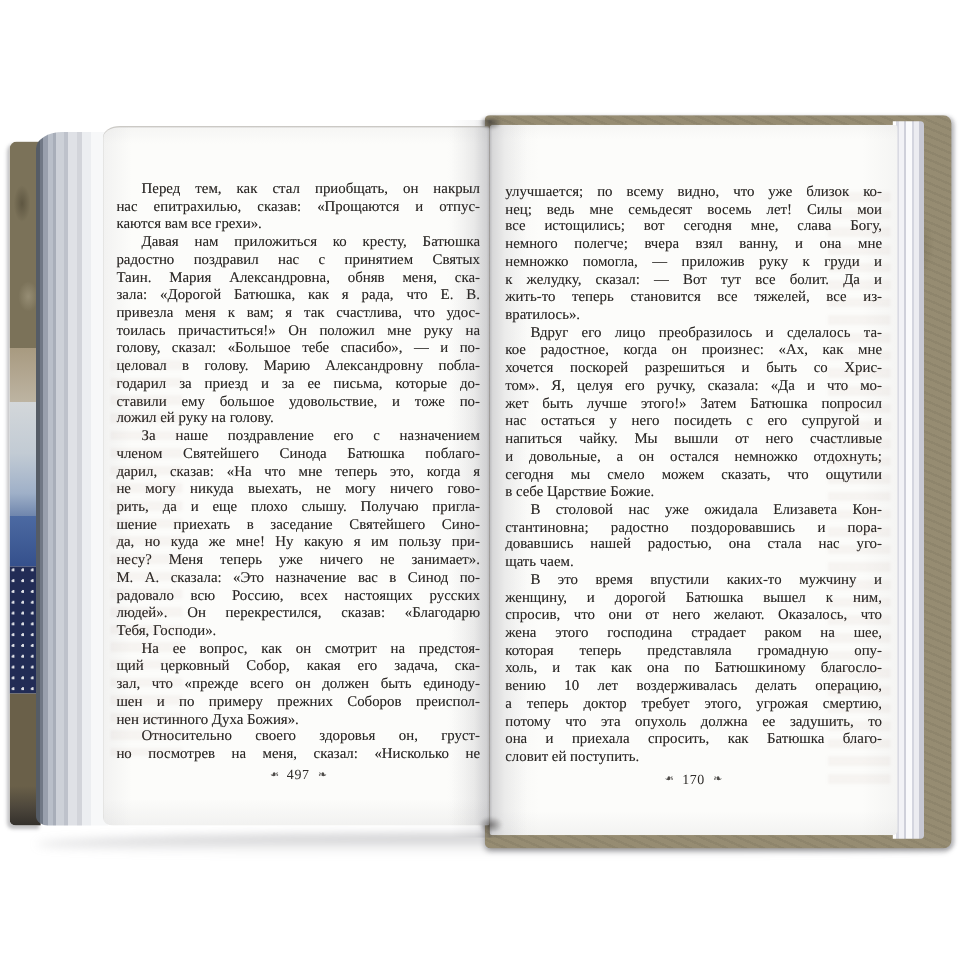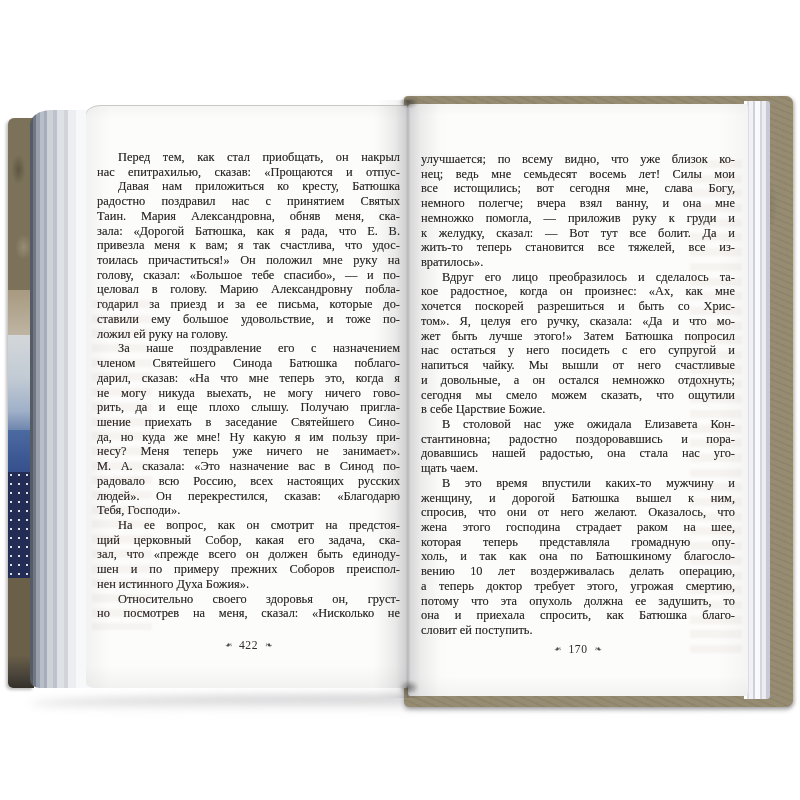--- a/index.html
+++ b/index.html
@@ -121,20 +121,21 @@
     <div class="seg seg-board-bottom"></div>
   </div>
 
   <div class="edges-left"></div>
   <div class="edges-right"></div>
 
   <div class="page page-left">
     <div class="text-block" id="text-left">
         <div class="line indent">Перед тем, как стал приобщать, он накрыл</div>
         <div class="line">нас епитрахилью, сказав: «Прощаются и отпус-</div>
+        <div class="line end">каются вам все грехи».</div>
         <div class="line indent">Давая нам приложиться ко кресту, Батюшка</div>
         <div class="line">радостно поздравил нас с принятием Святых</div>
         <div class="line">Таин. Мария Александровна, обняв меня, ска-</div>
         <div class="line">зала: «Дорогой Батюшка, как я рада, что Е. В.</div>
         <div class="line">привезла меня к вам; я так счастлива, что удос-</div>
         <div class="line">тоилась причаститься!» Он положил мне руку на</div>
         <div class="line">голову, сказал: «Большое тебе спасибо», — и по-</div>
         <div class="line">целовал в голову. Марию Александровну побла-</div>
         <div class="line">годарил за приезд и за ее письма, которые до-</div>
         <div class="line">ставили ему большое удовольствие, и тоже по-</div>
@@ -153,21 +154,21 @@
         <div class="line end">Тебя, Господи».</div>
         <div class="line indent">На ее вопрос, как он смотрит на предстоя-</div>
         <div class="line">щий церковный Собор, какая его задача, ска-</div>
         <div class="line">зал, что «прежде всего он должен быть единоду-</div>
         <div class="line">шен и по примеру прежних Соборов преиспол-</div>
         <div class="line end">нен истинного Духа Божия».</div>
         <div class="line indent">Относительно своего здоровья он, груст-</div>
         <div class="line">но посмотрев на меня, сказал: «Нисколько не</div>
       </div>
     <div class="page-footer" id="footer-left">
-      <span class="orn left">❧</span><span class="pagenum">422</span><span class="orn right">❧</span>
+      <span class="orn left">❧</span><span class="pagenum">497</span><span class="orn right">❧</span>
     </div>
   </div>
 
   <div class="page page-right">
     <div class="text-block" id="text-right">
         <div class="line">улучшается; по всему видно, что уже близок ко-</div>
         <div class="line">нец; ведь мне семьдесят восемь лет! Силы мои</div>
         <div class="line">все истощились; вот сегодня мне, слава Богу,</div>
         <div class="line">немного полегче; вчера взял ванну, и она мне</div>
         <div class="line">немножко помогла, — приложив руку к груди и</div>

